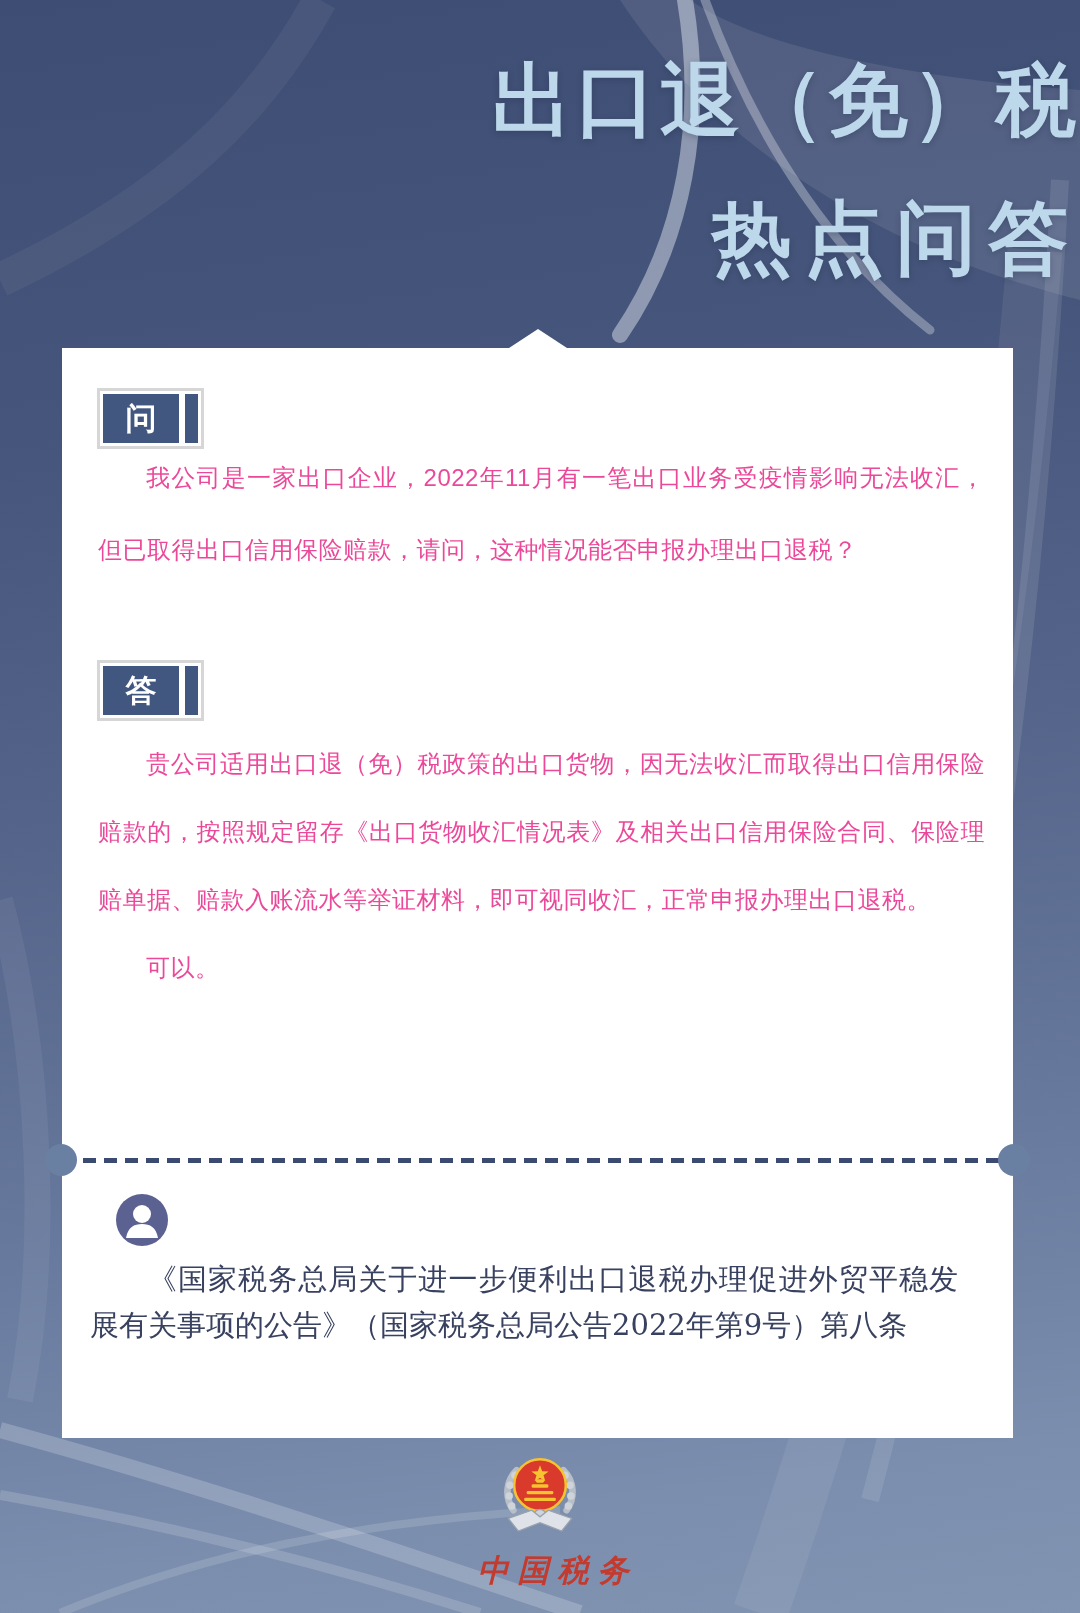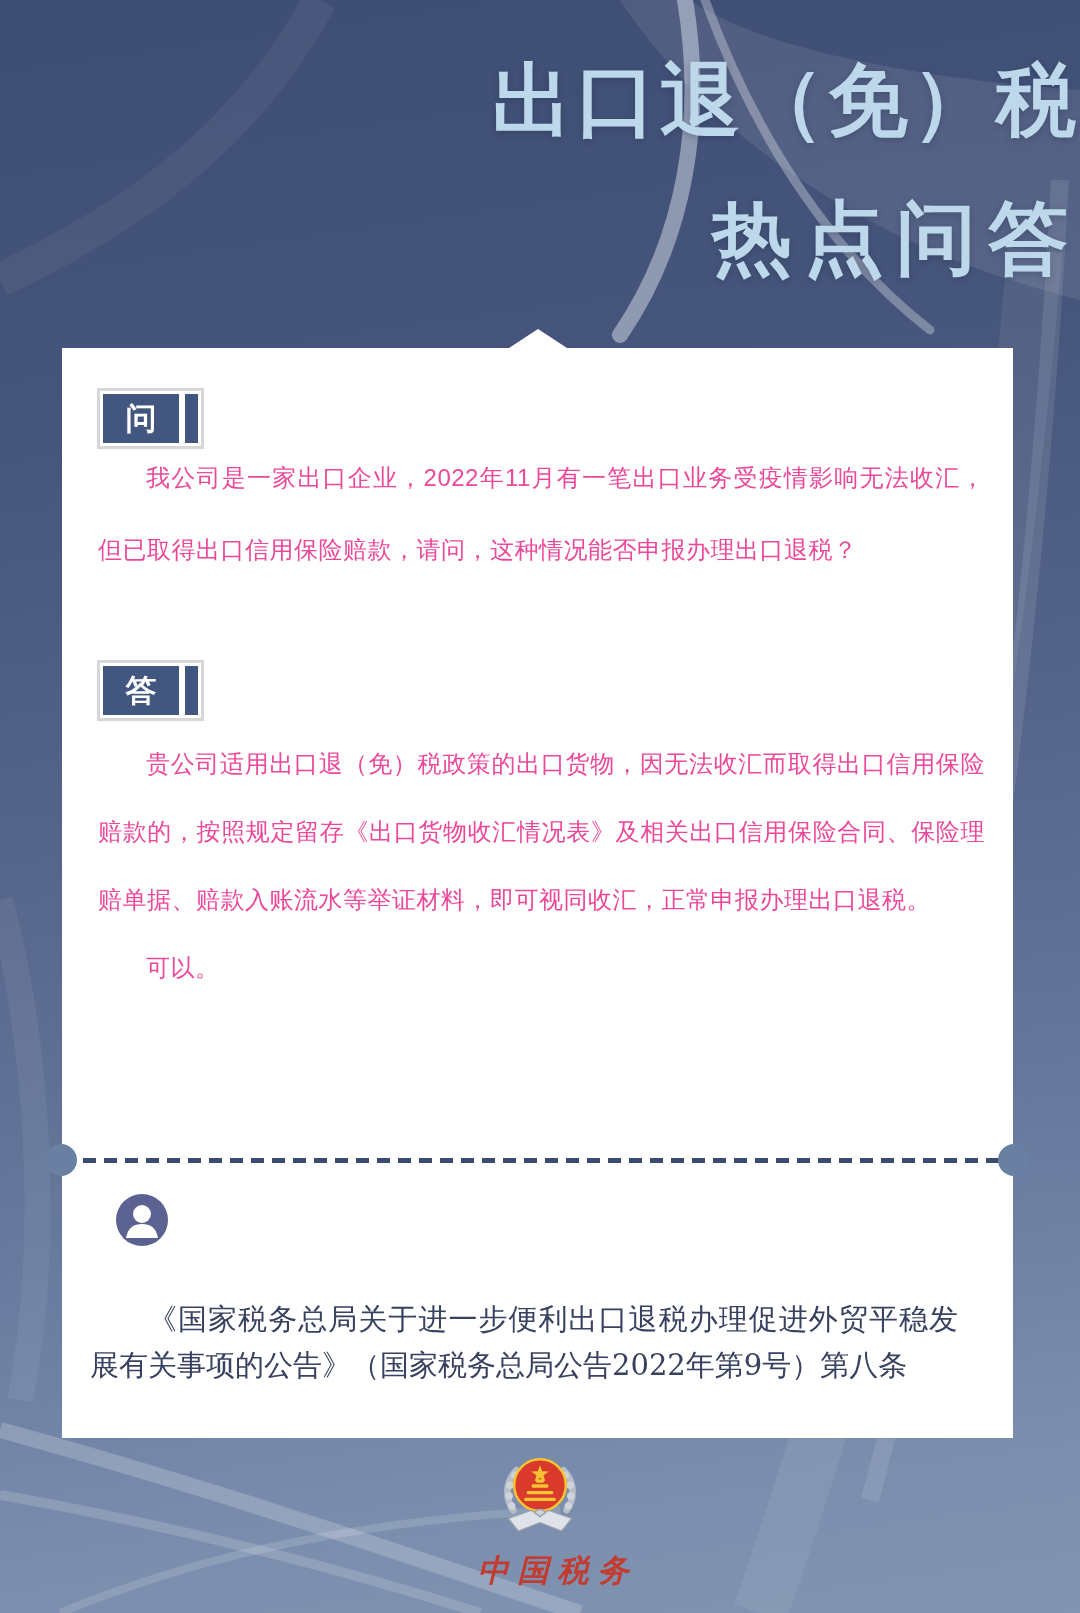--- a/index.html
+++ b/index.html
@@ -74,21 +74,21 @@
     position:absolute; width:32px; height:32px; border-radius:50%;
     background:#6a80a3; top:-14px;
   }
   .notch-left { left:-17px; }
   .notch-right { right:-17px; }
 
   .avatar {
     position:absolute; top:846px; left:54px; width:52px; height:52px;
   }
   .citation {
-    position:absolute; top:948px; left:28px; right:55px;
+    position:absolute; top:908px; left:28px; right:55px;
     font-family:"DejaVu Serif","Liberation Serif",serif;
     color:#38415f; font-size:29px; line-height:46px;
     text-indent:2em; text-align:justify;
   }
 
   .footer {
     position:absolute; z-index:2; left:0; right:0; top:1448px;
     text-align:center;
   }
   .emblem { display:block; margin:0 auto; width:100px; height:96px; }

